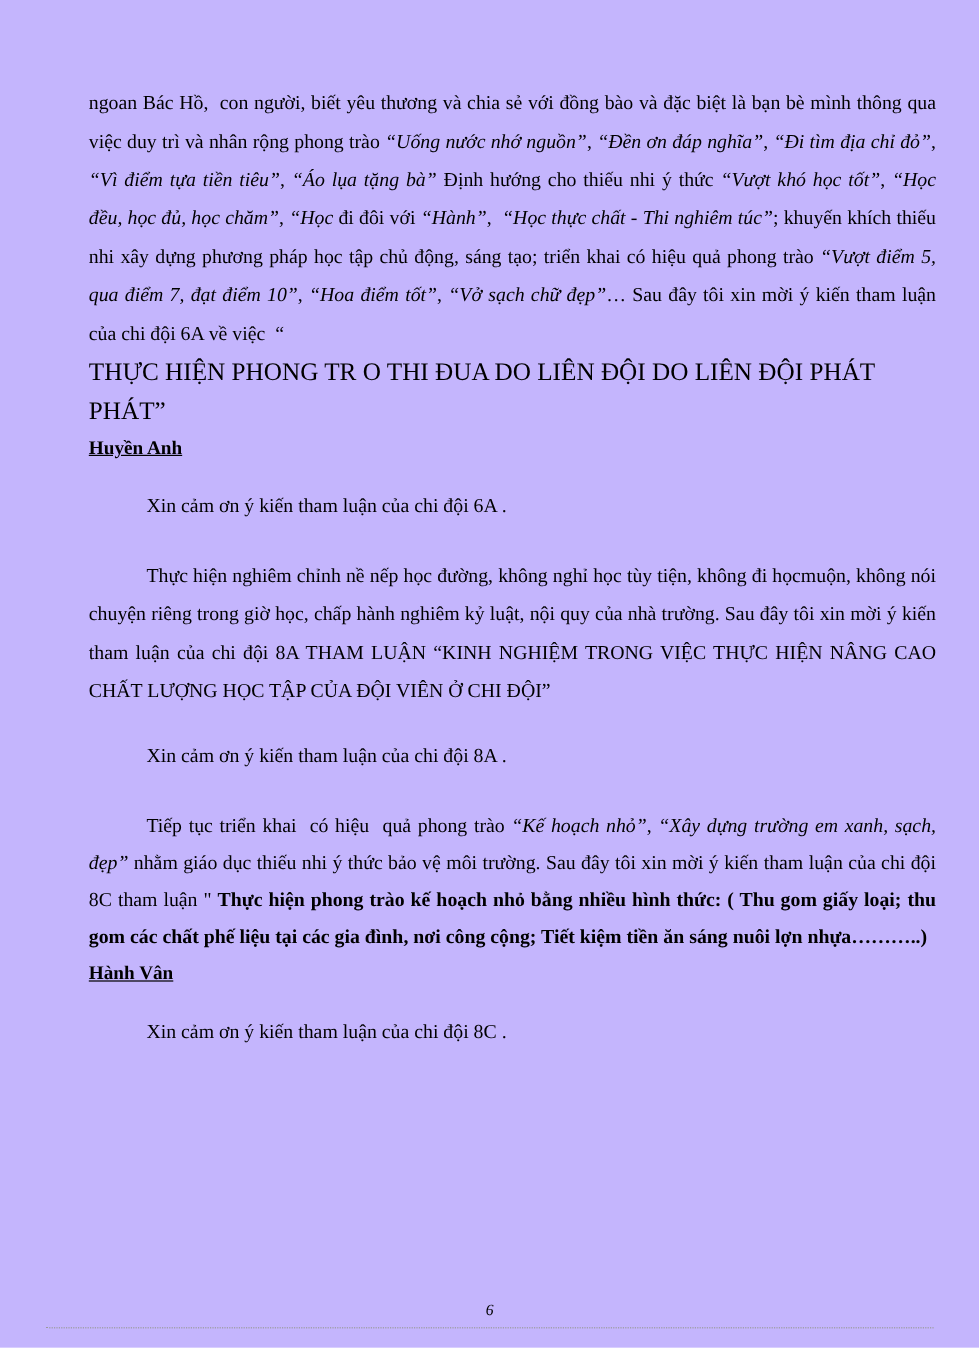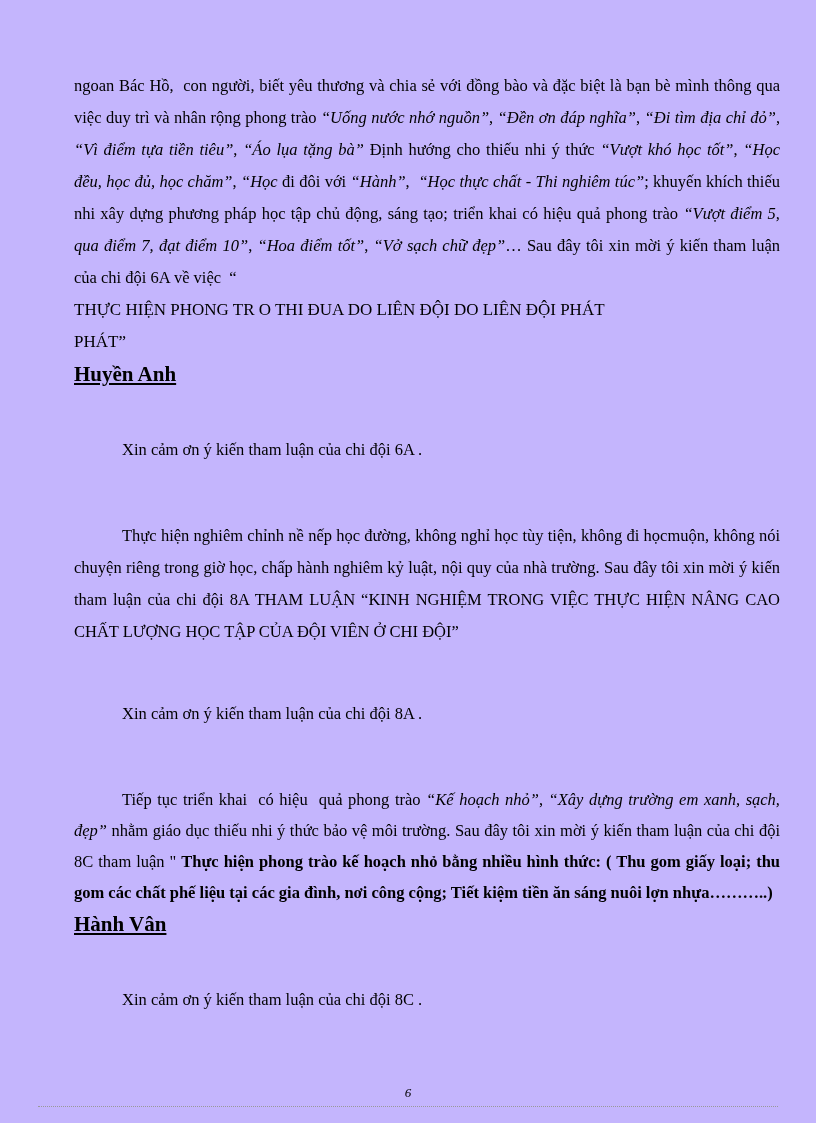--- a/index.html
+++ b/index.html
@@ -33,34 +33,33 @@
     font-size: 16.5px;
     line-height: 32px;
     text-align: justify;
     text-justify: inter-word;
   }
   .para-body {
     text-indent: 0;
   }
   .indent {
     text-indent: 48px;
-    margin-top: 28px;
   }
   .ital {
     font-style: italic;
   }
   .name-head {
     font-weight: bold;
     text-decoration: underline;
-    font-size: 21px;
+    font-size: 16px;
     line-height: 32px;
     margin: 0;
   }
   .small-caps-line {
-    font-size: 17px;
+    font-size: 21px;
   }
   .bold {
     font-weight: bold;
   }
   .spacer-sm { height: 16px; }
   .spacer-md { height: 26px; }
   .spacer-xs { height: 6px; }
   .footer {
     position: absolute;
     left: 0;

